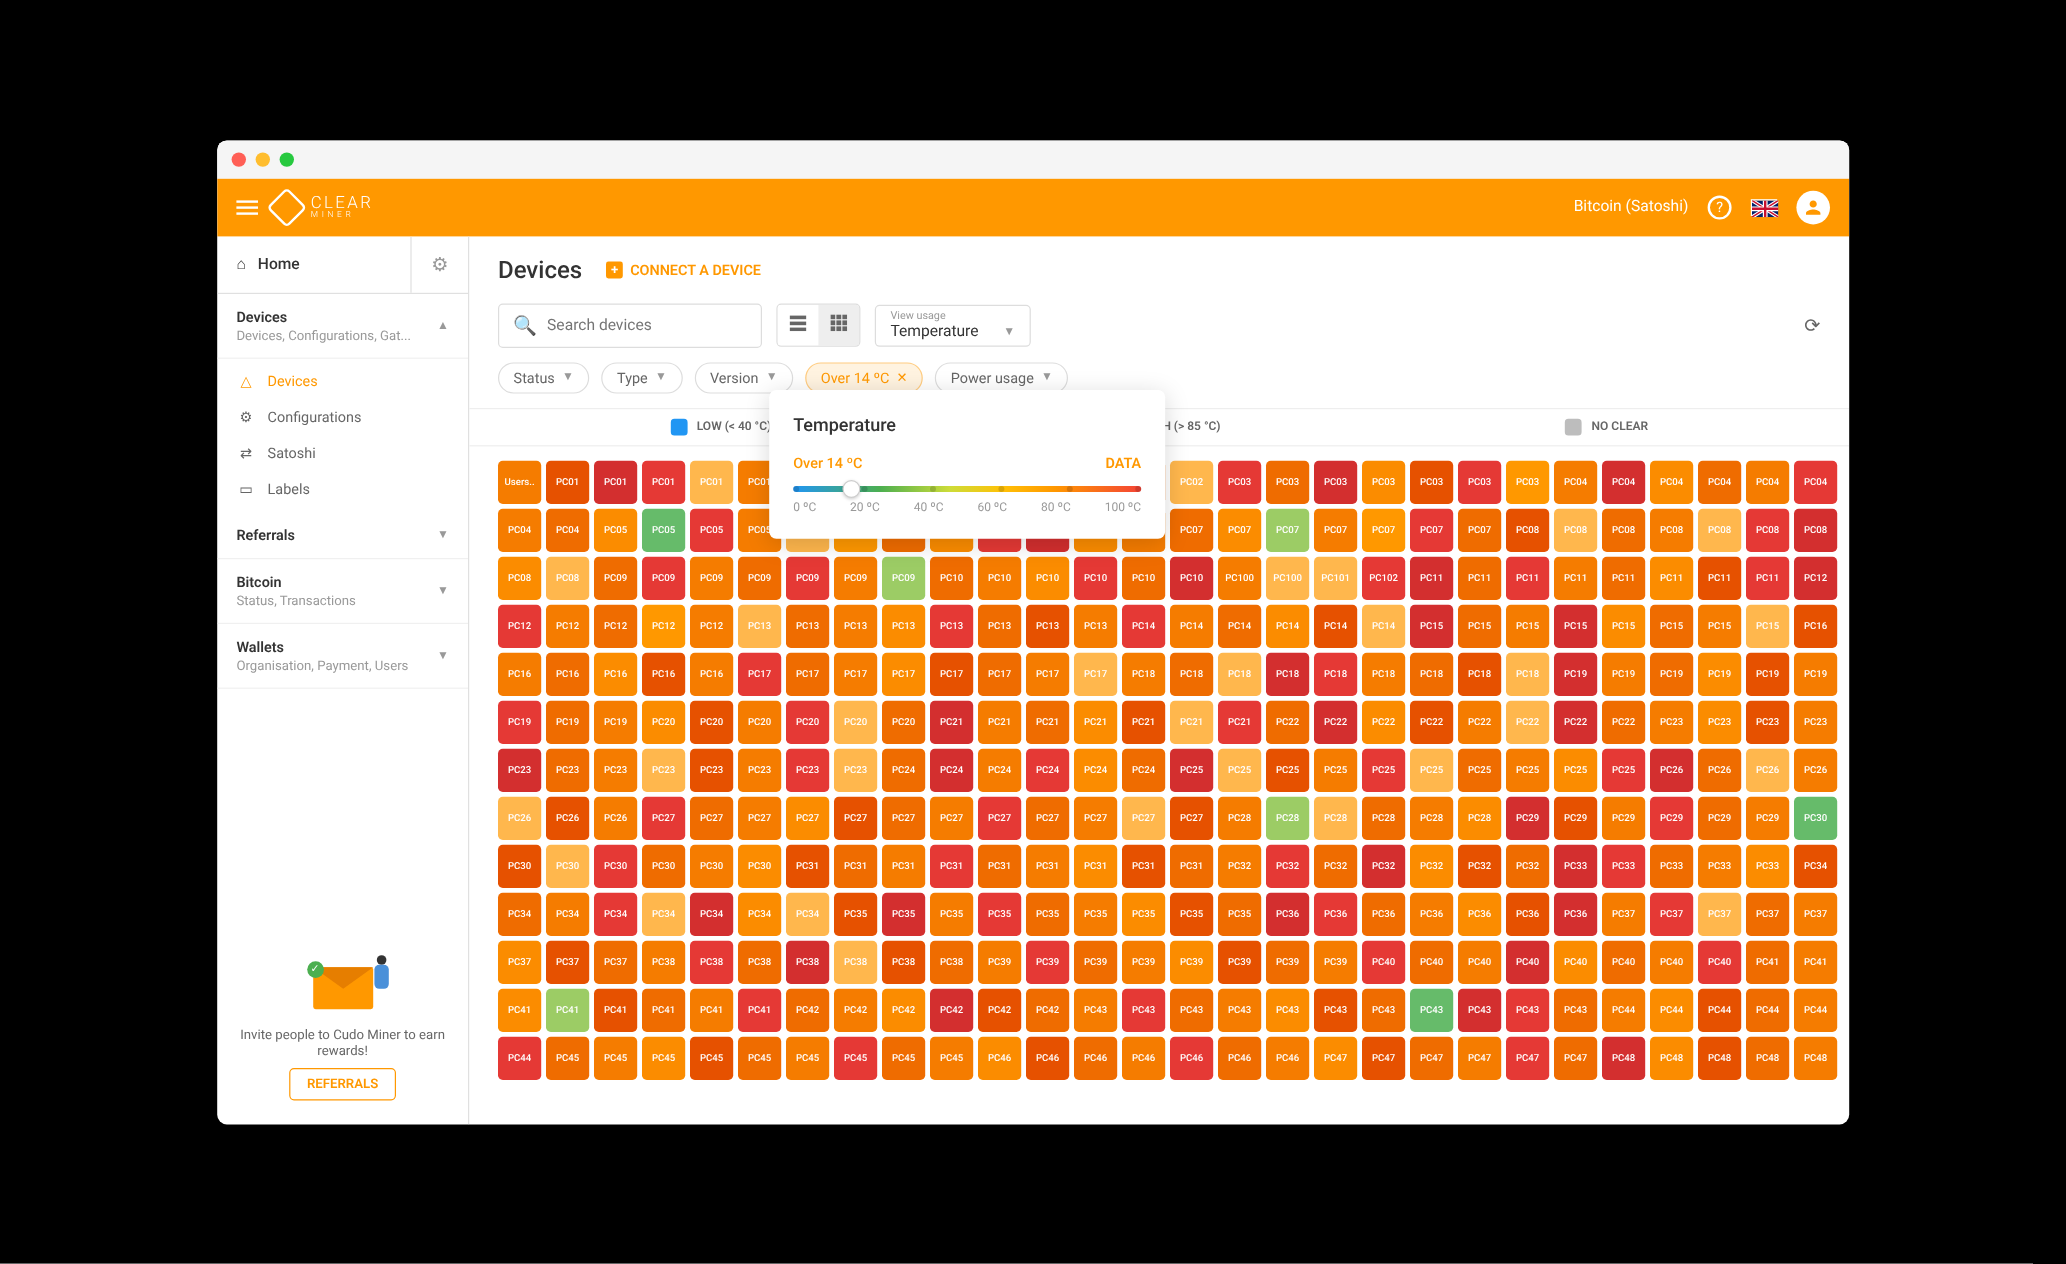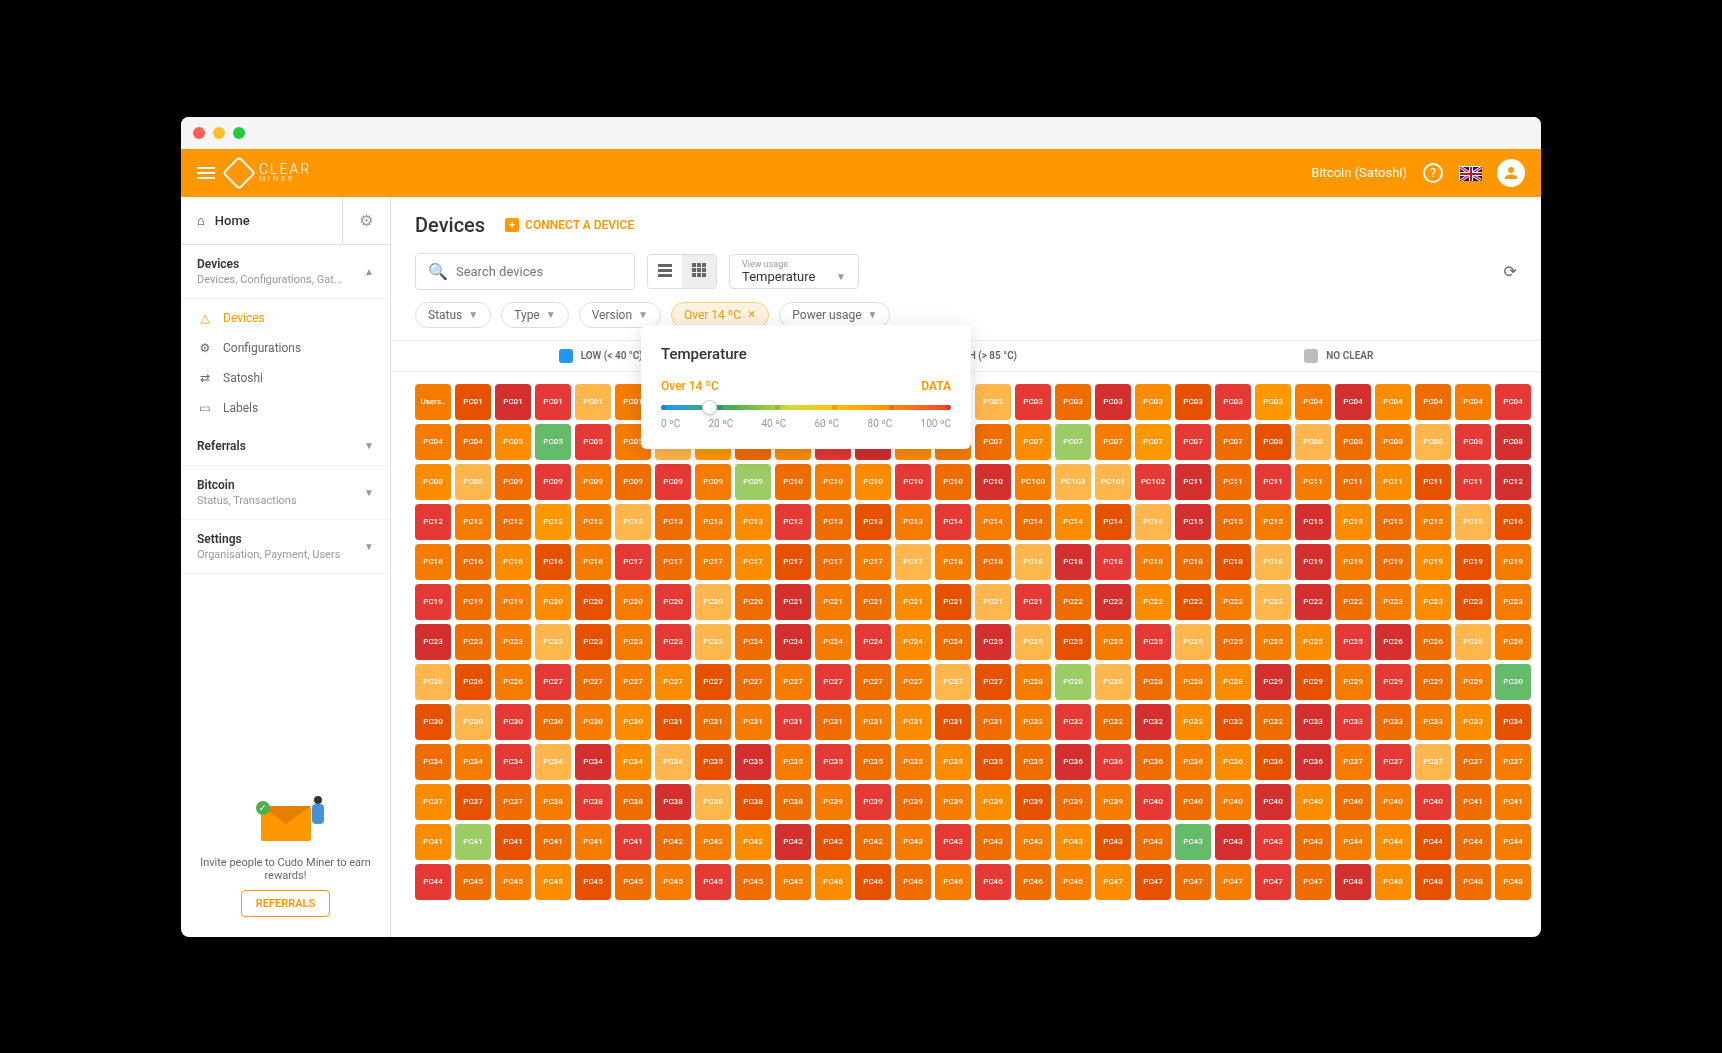--- a/index.html
+++ b/index.html
@@ -176,21 +176,21 @@
             <div class="sb-section-title">Bitcoin</div>
             <div class="sb-section-sub">Status, Transactions</div>
           </div>
           <span class="chev">▼</span>
         </div>
       </div>
 
       <div class="sb-section">
         <div class="sb-section-hd">
           <div>
-            <div class="sb-section-title">Settings</div>
+            <div class="sb-section-title">Wallets</div>
             <div class="sb-section-sub">Organisation, Payment, Users</div>
           </div>
           <span class="chev">▼</span>
         </div>
       </div>
 
       <div class="sb-promo">
         <div class="sb-promo-img">
           <div class="envelope"></div>
           <div class="check-badge">✓</div>

